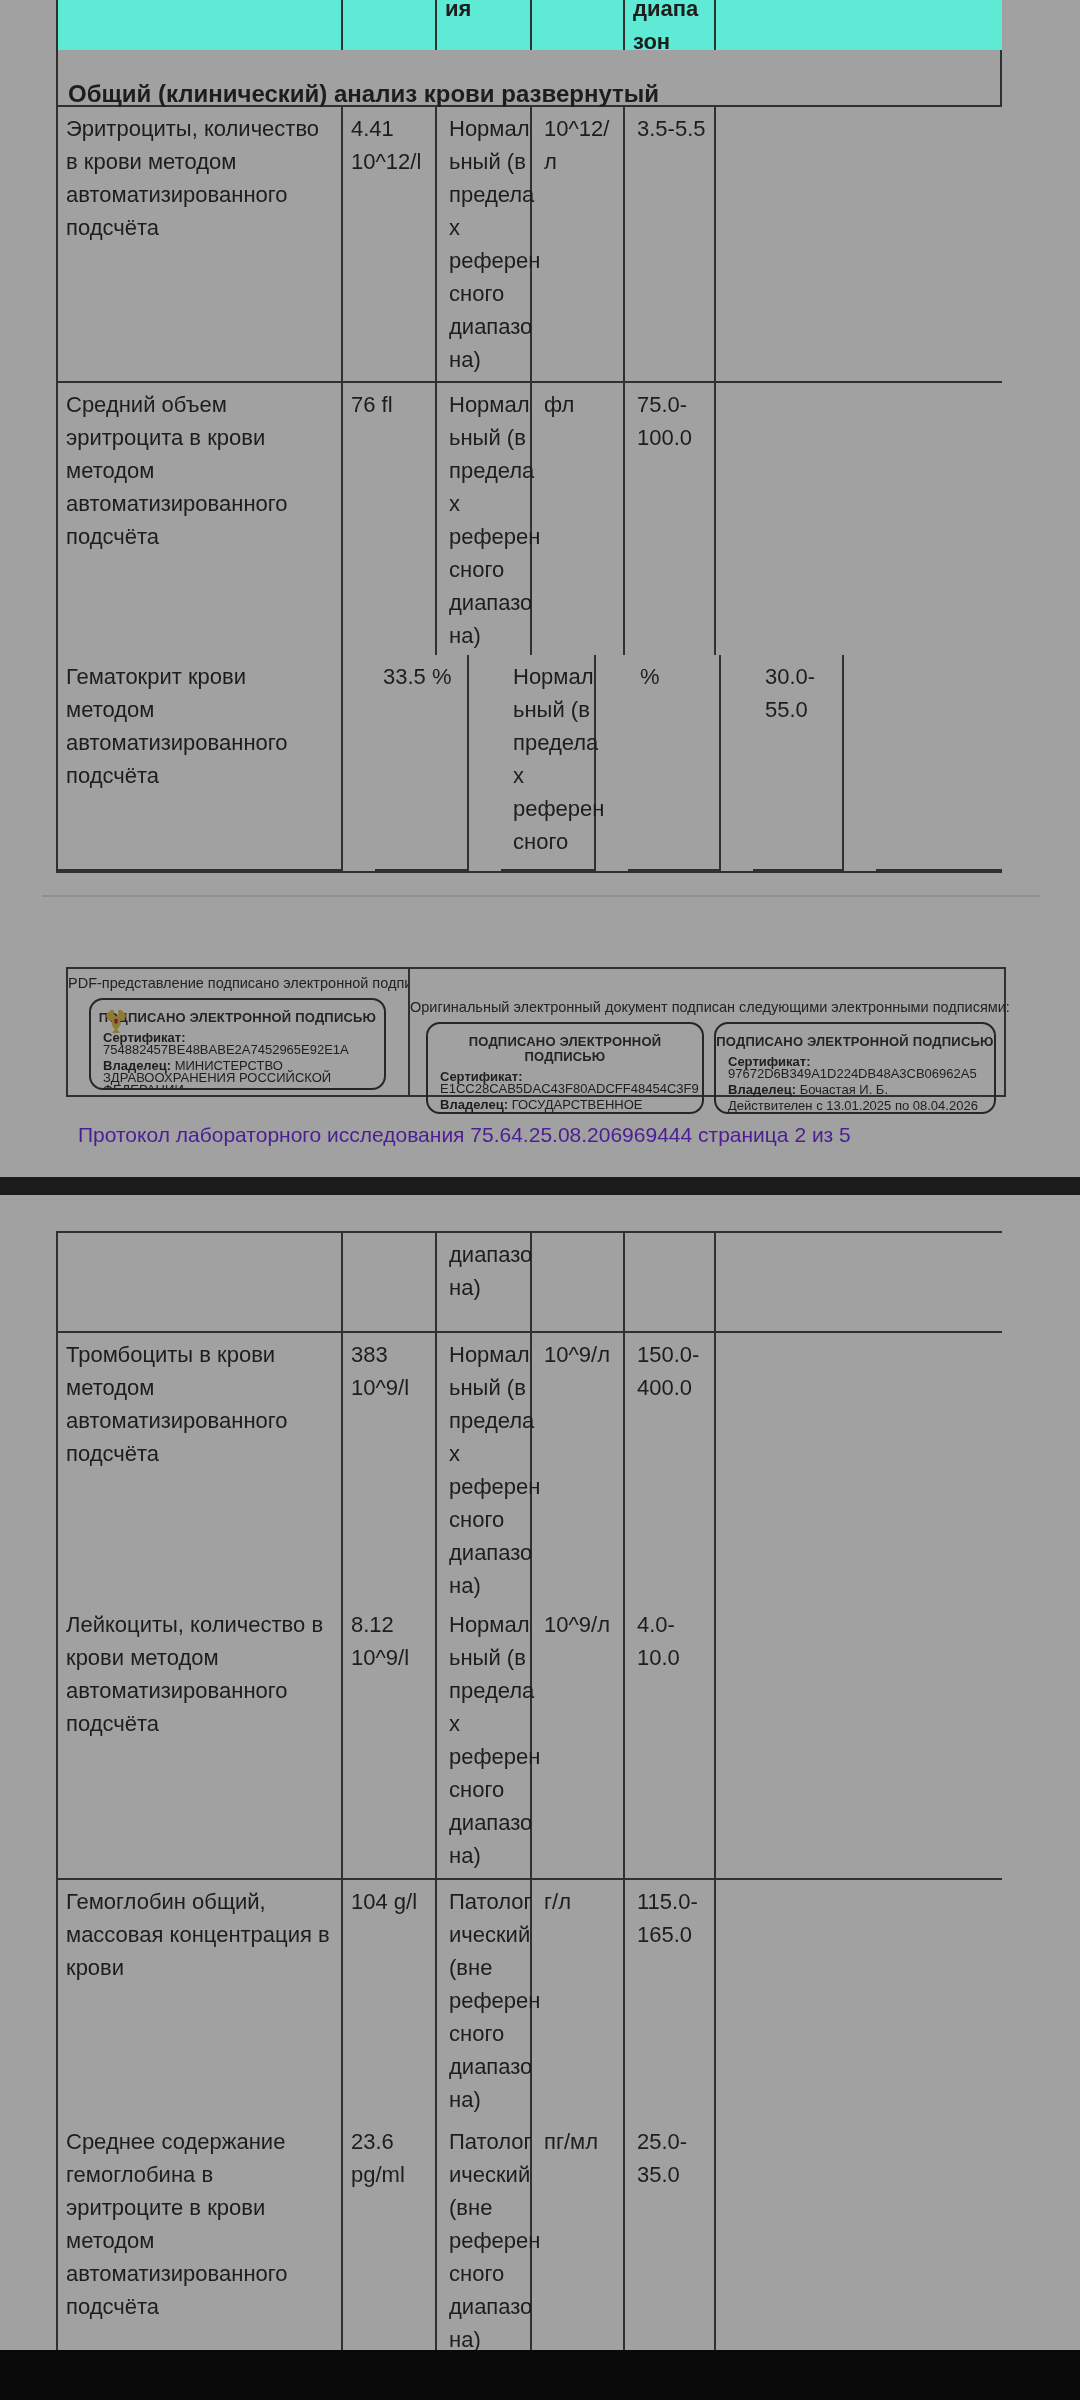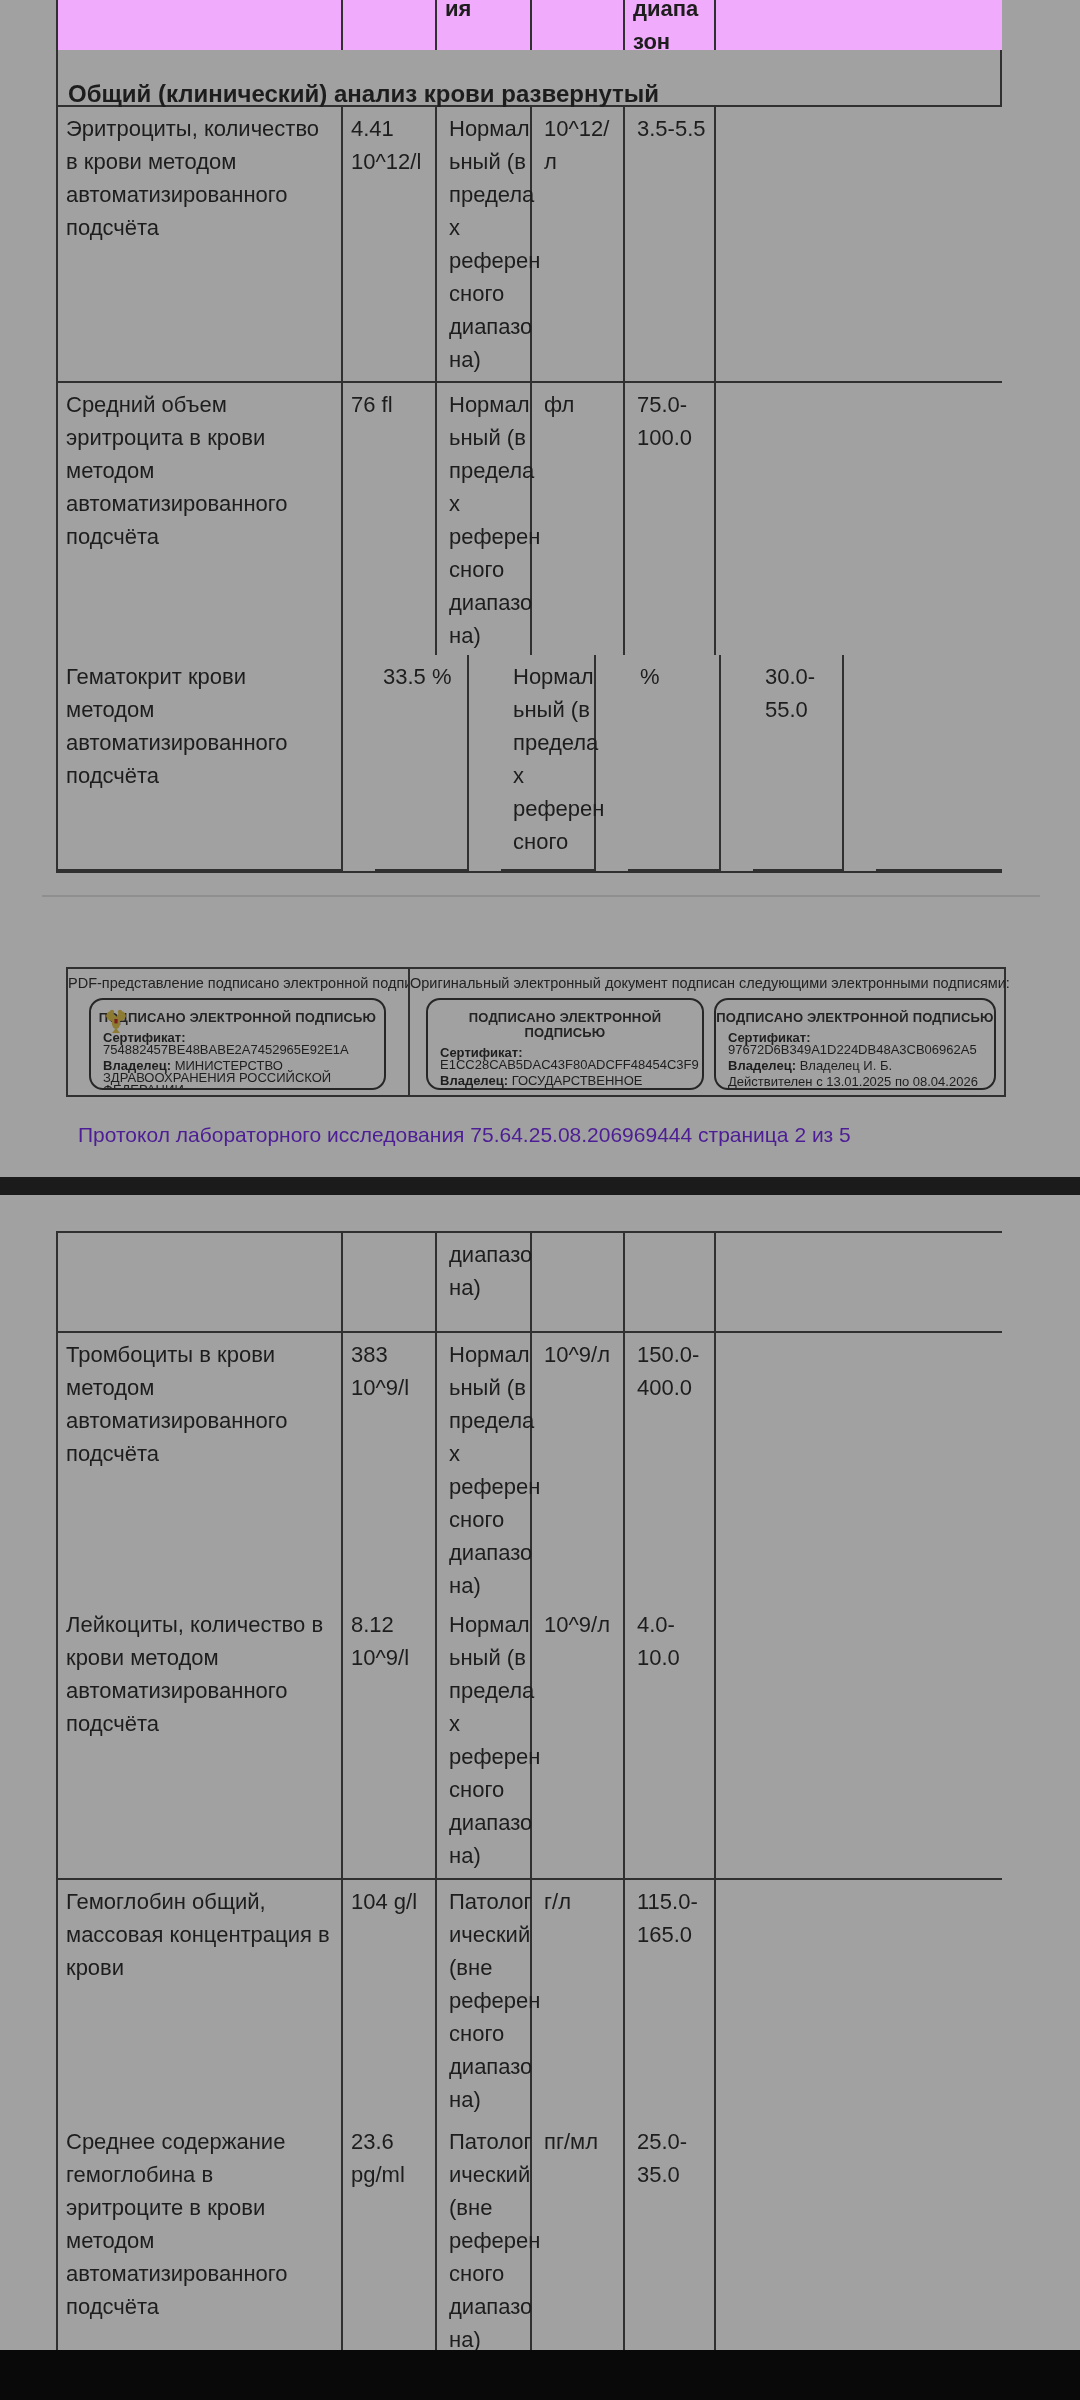--- a/index.html
+++ b/index.html
@@ -27,21 +27,21 @@
     overflow:hidden;position:relative;
   }
   .td{
     box-sizing:border-box;height:100%;
     border-right:2px solid #303030;border-bottom:2px solid #303030;
     padding:5px 8px;font-size:22px;line-height:33px;
   }
   .td.pre{white-space:pre-line;}
   .td.tight{padding-left:12px;padding-right:1px;}
   .tr-head{height:50px;}
-  .tr-head .td{background:#f0abfc;font-weight:bold;}
+  .tr-head .td{background:#5eead4;font-weight:bold;}
   .head-clip{display:block;margin-top:-13px;white-space:pre-line;}
   .tr-section{display:block;height:57px;overflow:hidden;}
   .tr-section .td{
     border-right:2px solid #303030;border-bottom:2px solid #303030;
     font-weight:bold;font-size:24px;line-height:48px;padding:20px 10px;
   }
   .rh1{height:276px;} .rh2{height:272px;} .rh3{height:216px;gap:32px;}
   .rc0{height:100px;} .rc1{height:270px;} .rc2{height:277px;}
   .rc3{height:240px;} .rc4{height:234px;}
 
@@ -49,21 +49,21 @@
   .thin-line{margin:22px 0 0 42px;width:998px;border-top:2px solid #8f8f8f;height:0;}
   .page-footer{margin:26px 0 0 78px;font-size:21px;color:#4c1d95;}
 
   
   .sig-outer{
     margin:70px 0 0 66px;width:940px;height:130px;box-sizing:border-box;
     border:2px solid #303030;display:flex;
   }
   .sig-col{box-sizing:border-box;padding-top:5px;}
   .sig-left{width:342px;border-right:2px solid #303030;}
-  .sig-right{flex:1;}
+  .sig-right{flex:1;margin-top:24px;}
   .sig-title{font-size:14.5px;text-align:center;color:#222;line-height:18px;white-space:nowrap;overflow:hidden;}
   .stamps-row{display:flex;gap:10px;margin:6px 14px 0 16px;}
   .stamp{
     box-sizing:border-box;border:2px solid #262626;border-radius:14px;
     height:92px;position:relative;overflow:hidden;background:transparent;
   }
   .stamp1{margin:6px 22px 0 21px;}
   .stamp2{width:278px;}
   .stamp3{flex:1;}
   .stamp-head{
@@ -185,21 +185,21 @@
           <div class="cert-lines">
             <div class="cert-line"><b>Сертификат:</b> <span>E1CC28CAB5DAC43F80ADCFF48454C3F9</span></div>
             <div class="cert-line"><b>Владелец:</b> <span>ГОСУДАРСТВЕННОЕ УЧРЕЖДЕНИЕ ЗДРАВООХРАНЕНИЯ "САРАТОВСКАЯ ГОРОДСКАЯ ПОЛИКЛИНИКА № 2"</span></div>
 
           </div>
         </div>
         <div class="stamp stamp3">
           <div class="stamp-head">ПОДПИСАНО ЭЛЕКТРОННОЙ ПОДПИСЬЮ</div>
           <div class="cert-lines">
             <div class="cert-line"><b>Сертификат:</b> <span>97672D6B349A1D224DB48A3CB06962A5</span></div>
-            <div class="cert-line"><b>Владелец:</b> <span>Владелец И. Б.</span></div>
+            <div class="cert-line"><b>Владелец:</b> <span>Бочастая И. Б.</span></div>
             <div class="cert-line">Действителен с 13.01.2025 по 08.04.2026</div>
           </div>
         </div>
       </div>
     </div>
   </div>
 
   <div class="page-footer">Протокол лабораторного исследования 75.64.25.08.206969444 страница 2 из 5</div>
 </div>
 

